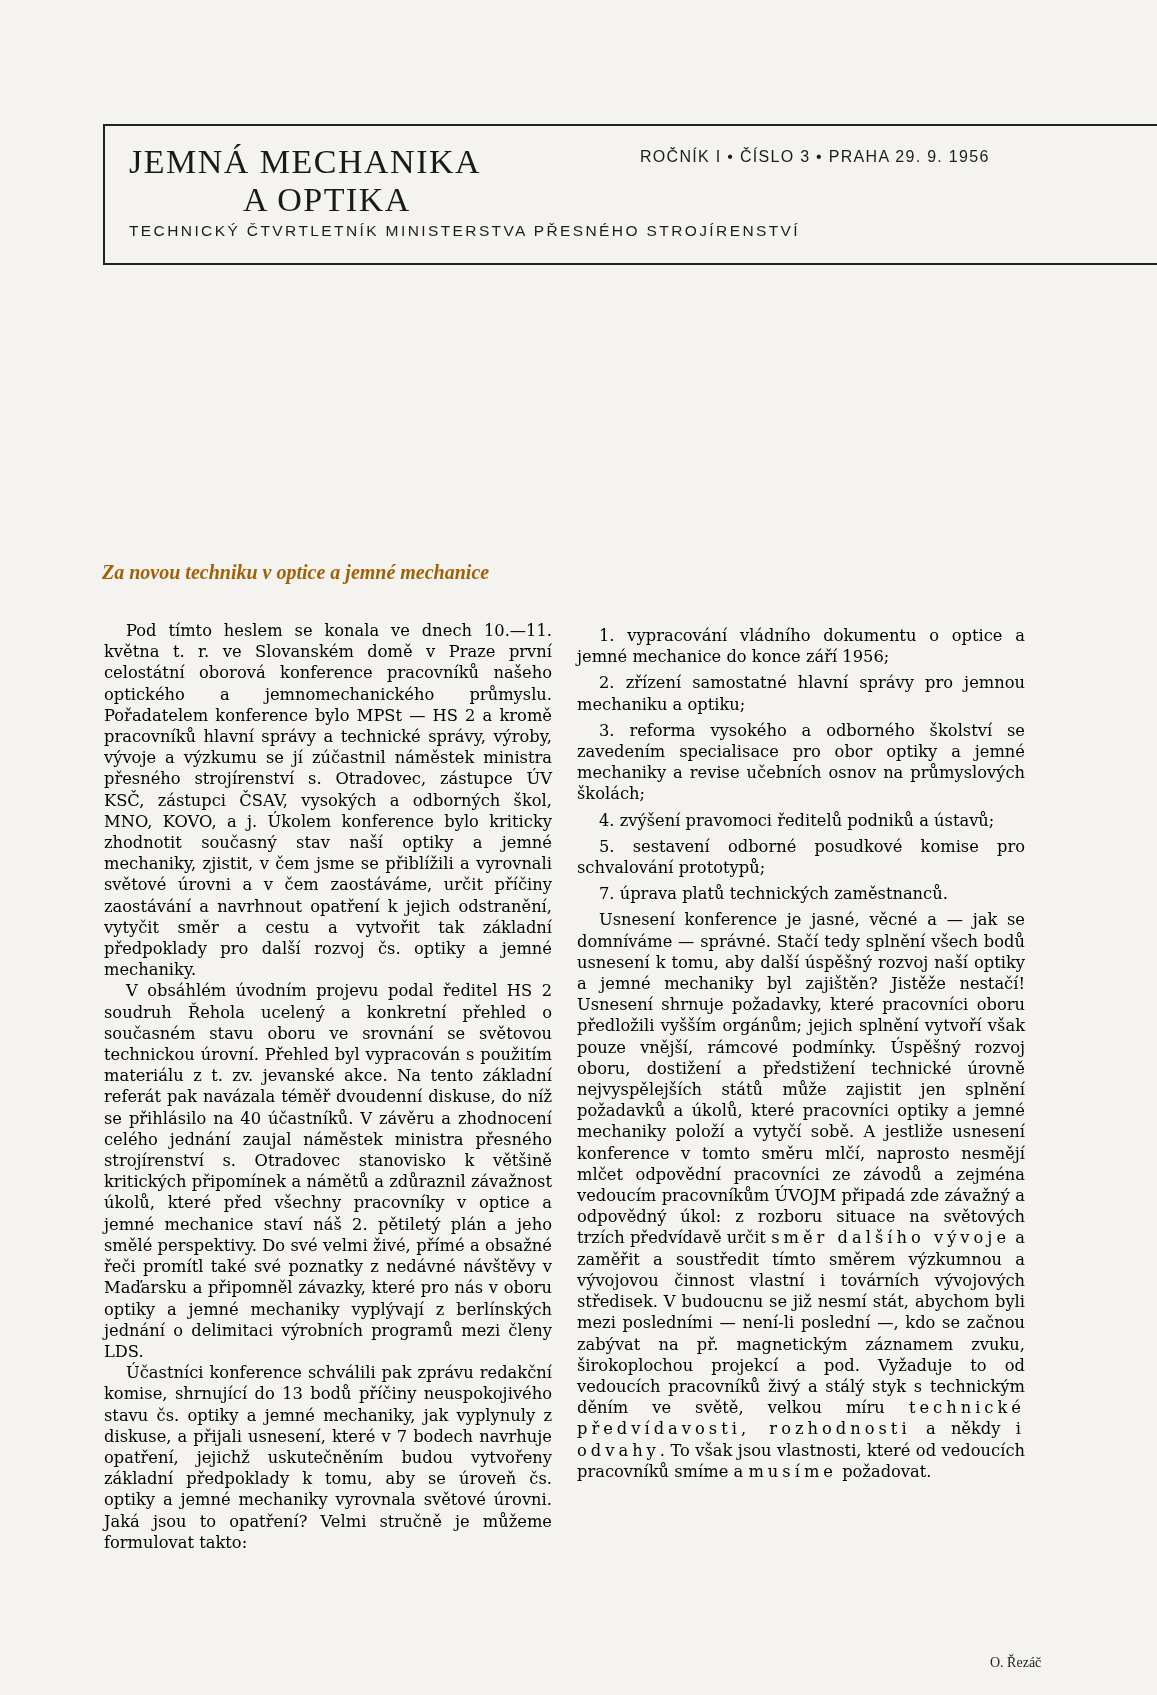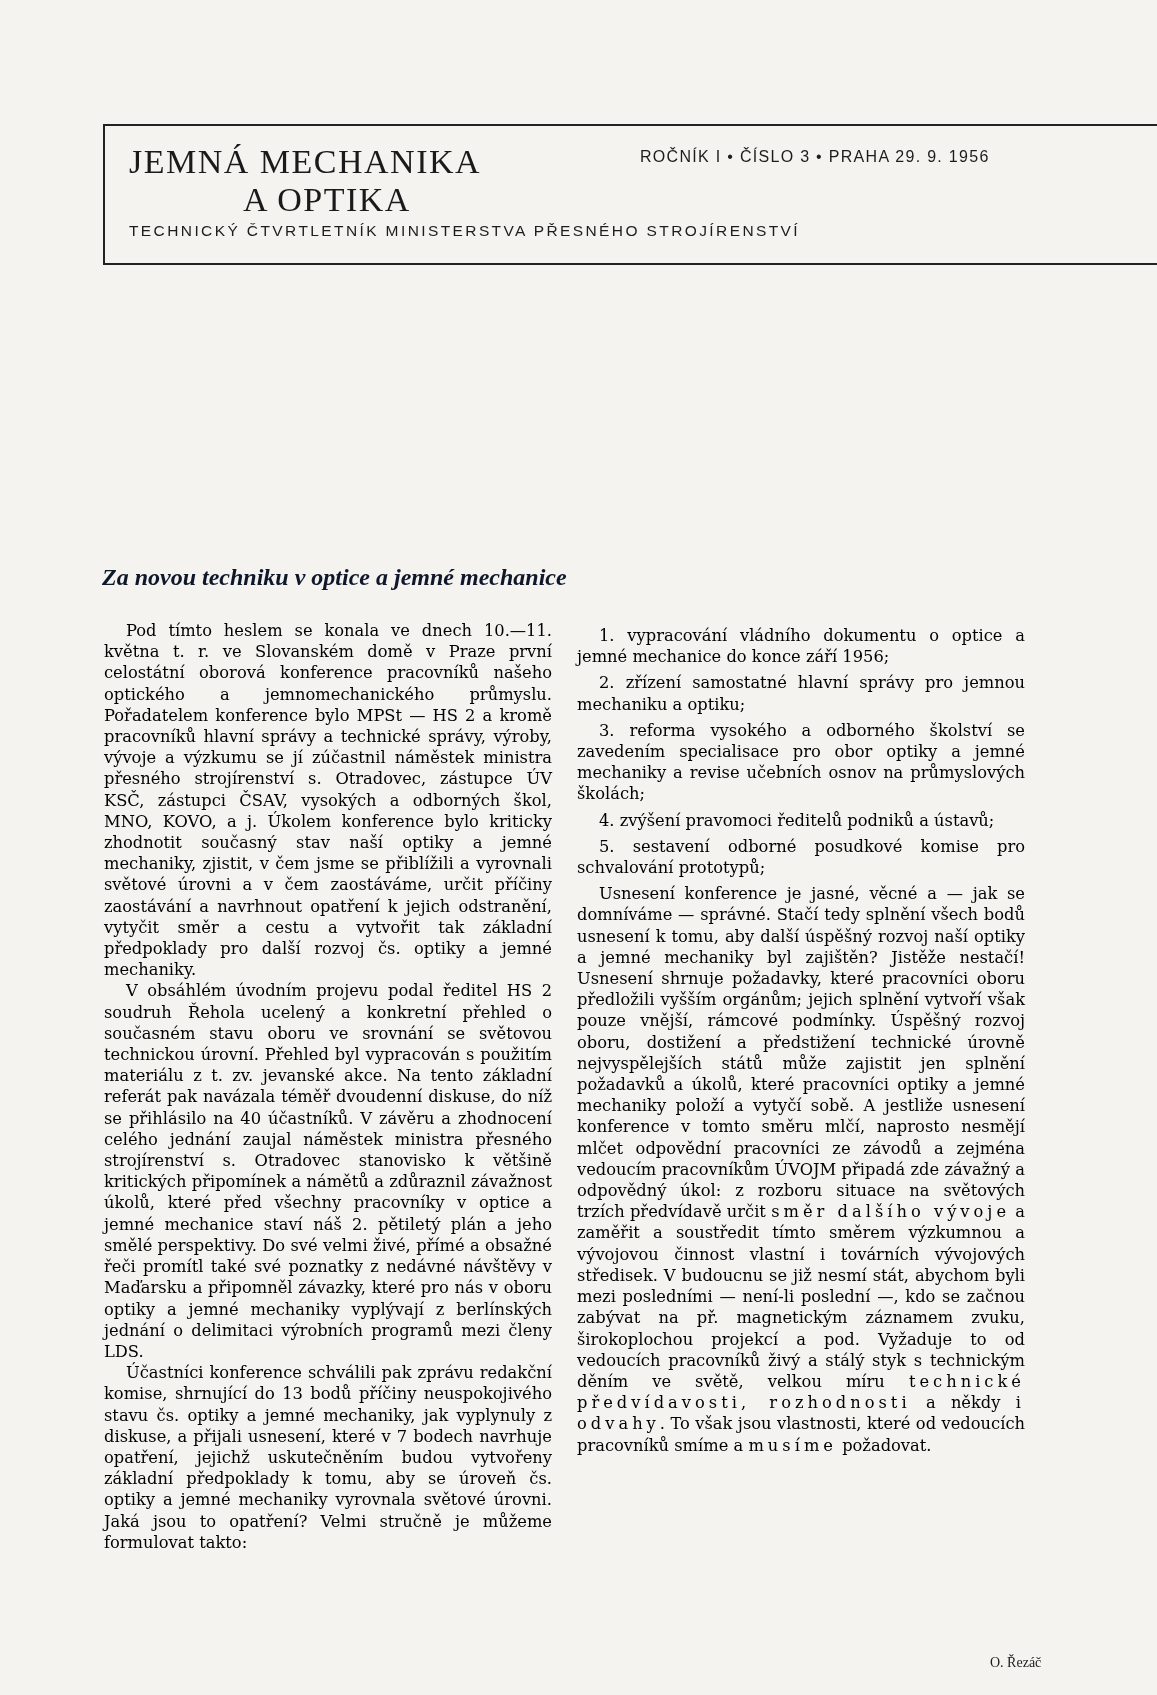--- a/index.html
+++ b/index.html
@@ -22,21 +22,21 @@
     position: absolute; left: 535px; top: 22px;
     font-family: "Liberation Sans", sans-serif; font-size: 16px; letter-spacing: 1.3px;
   }
   .mh-sub {
     position: absolute; left: 24px; top: 96px;
     font-family: Liberation Sans, sans-serif; font-size: 15.5px; letter-spacing: 2.4px;
   }
   .article-title {
     position: absolute; left: 102px; top: 548px;
     font-family: "Liberation Serif", serif; font-style: italic; font-weight: bold;
-    font-size: 24px; color: #0f172a;
+    font-size: 20px; color: #a16207;
   }
   .col {
     position: absolute; top: 620px; width: 448px;
     font-family: "DejaVu Serif", serif; font-size: 16.3px; line-height: 21.2px;
     text-align: justify; color: #000000;
   }
   .col p { margin: 0; text-indent: 22px; }
   .col-left { left: 104px; }
   .col-right { left: 577px; top: 625px; }
   .col-right p.item { margin-bottom: 5px; }
@@ -66,17 +66,18 @@
   <p>Účastníci konference schválili pak zprávu redakční komise, shrnující do 13 bodů příčiny neuspokojivého stavu čs. optiky a jemné mechaniky, jak vyplynuly z diskuse, a přijali usnesení, které v 7 bodech navrhuje opatření, jejichž uskutečněním budou vytvořeny základní předpoklady k tomu, aby se úroveň čs. optiky a jemné mechaniky vyrovnala světové úrovni. Jaká jsou to opatření? Velmi stručně je můžeme formulovat takto:</p>
 </section>
 
 <section class="col col-right">
   <div>
     <p class="item">1. vypracování vládního dokumentu o optice a jemné mechanice do konce září 1956;</p>
     <p class="item">2. zřízení samostatné hlavní správy pro jemnou mechaniku a optiku;</p>
     <p class="item">3. reforma vysokého a odborného školství se zavedením specialisace pro obor optiky a jemné mechaniky a revise učebních osnov na průmyslových školách;</p>
     <p class="item">4. zvýšení pravomoci ředitelů podniků a ústavů;</p>
     <p class="item">5. sestavení odborné posudkové komise pro schvalování prototypů;</p>
+    <p class="item">7. úprava platů technických zaměstnanců.</p>
   </div>
   <p><span>Usnesení konference je jasné, věcné a — jak se domníváme — správné. Stačí tedy splnění všech bodů usnesení k tomu, aby další úspěšný rozvoj naší optiky a jemné mechaniky byl zajištěn? Jistěže nestačí! Usnesení shrnuje požadavky, které pracovníci oboru předložili vyšším orgánům; jejich splnění vytvoří však pouze vnější, rámcové podmínky. Úspěšný rozvoj oboru, dostižení a předstižení technické úrovně nejvyspělejších států může zajistit jen splnění požadavků a úkolů, které pracovníci optiky a jemné mechaniky položí a vytyčí sobě. A jestliže usnesení konference v tomto směru mlčí, naprosto nesmějí mlčet odpovědní pracovníci ze závodů a zejména vedoucím pracovníkům ÚVOJM připadá zde závažný a odpovědný úkol: z rozboru situace na světových trzích předvídavě určit </span><span class="spaced">směr dalšího vývoje</span><span> a zaměřit a soustředit tímto směrem výzkumnou a vývojovou činnost vlastní i továrních vývojových středisek. V budoucnu se již nesmí stát, abychom byli mezi posledními — není-li poslední —, kdo se začnou zabývat na př. magnetickým záznamem zvuku, širokoplochou projekcí a pod. Vyžaduje to od vedoucích pracovníků živý a stálý styk s technickým děním ve světě, velkou míru </span><span class="spaced">technické předvídavosti, rozhodnosti</span><span> a někdy </span><span class="spaced">i odvahy</span><span>. To však jsou vlastnosti, které od vedoucích pracovníků smíme a </span><span class="spaced">musíme</span><span> požadovat.</span></p>
 </section>
 
 <div class="signature">O. Řezáč</div>
 
 </body></html>

